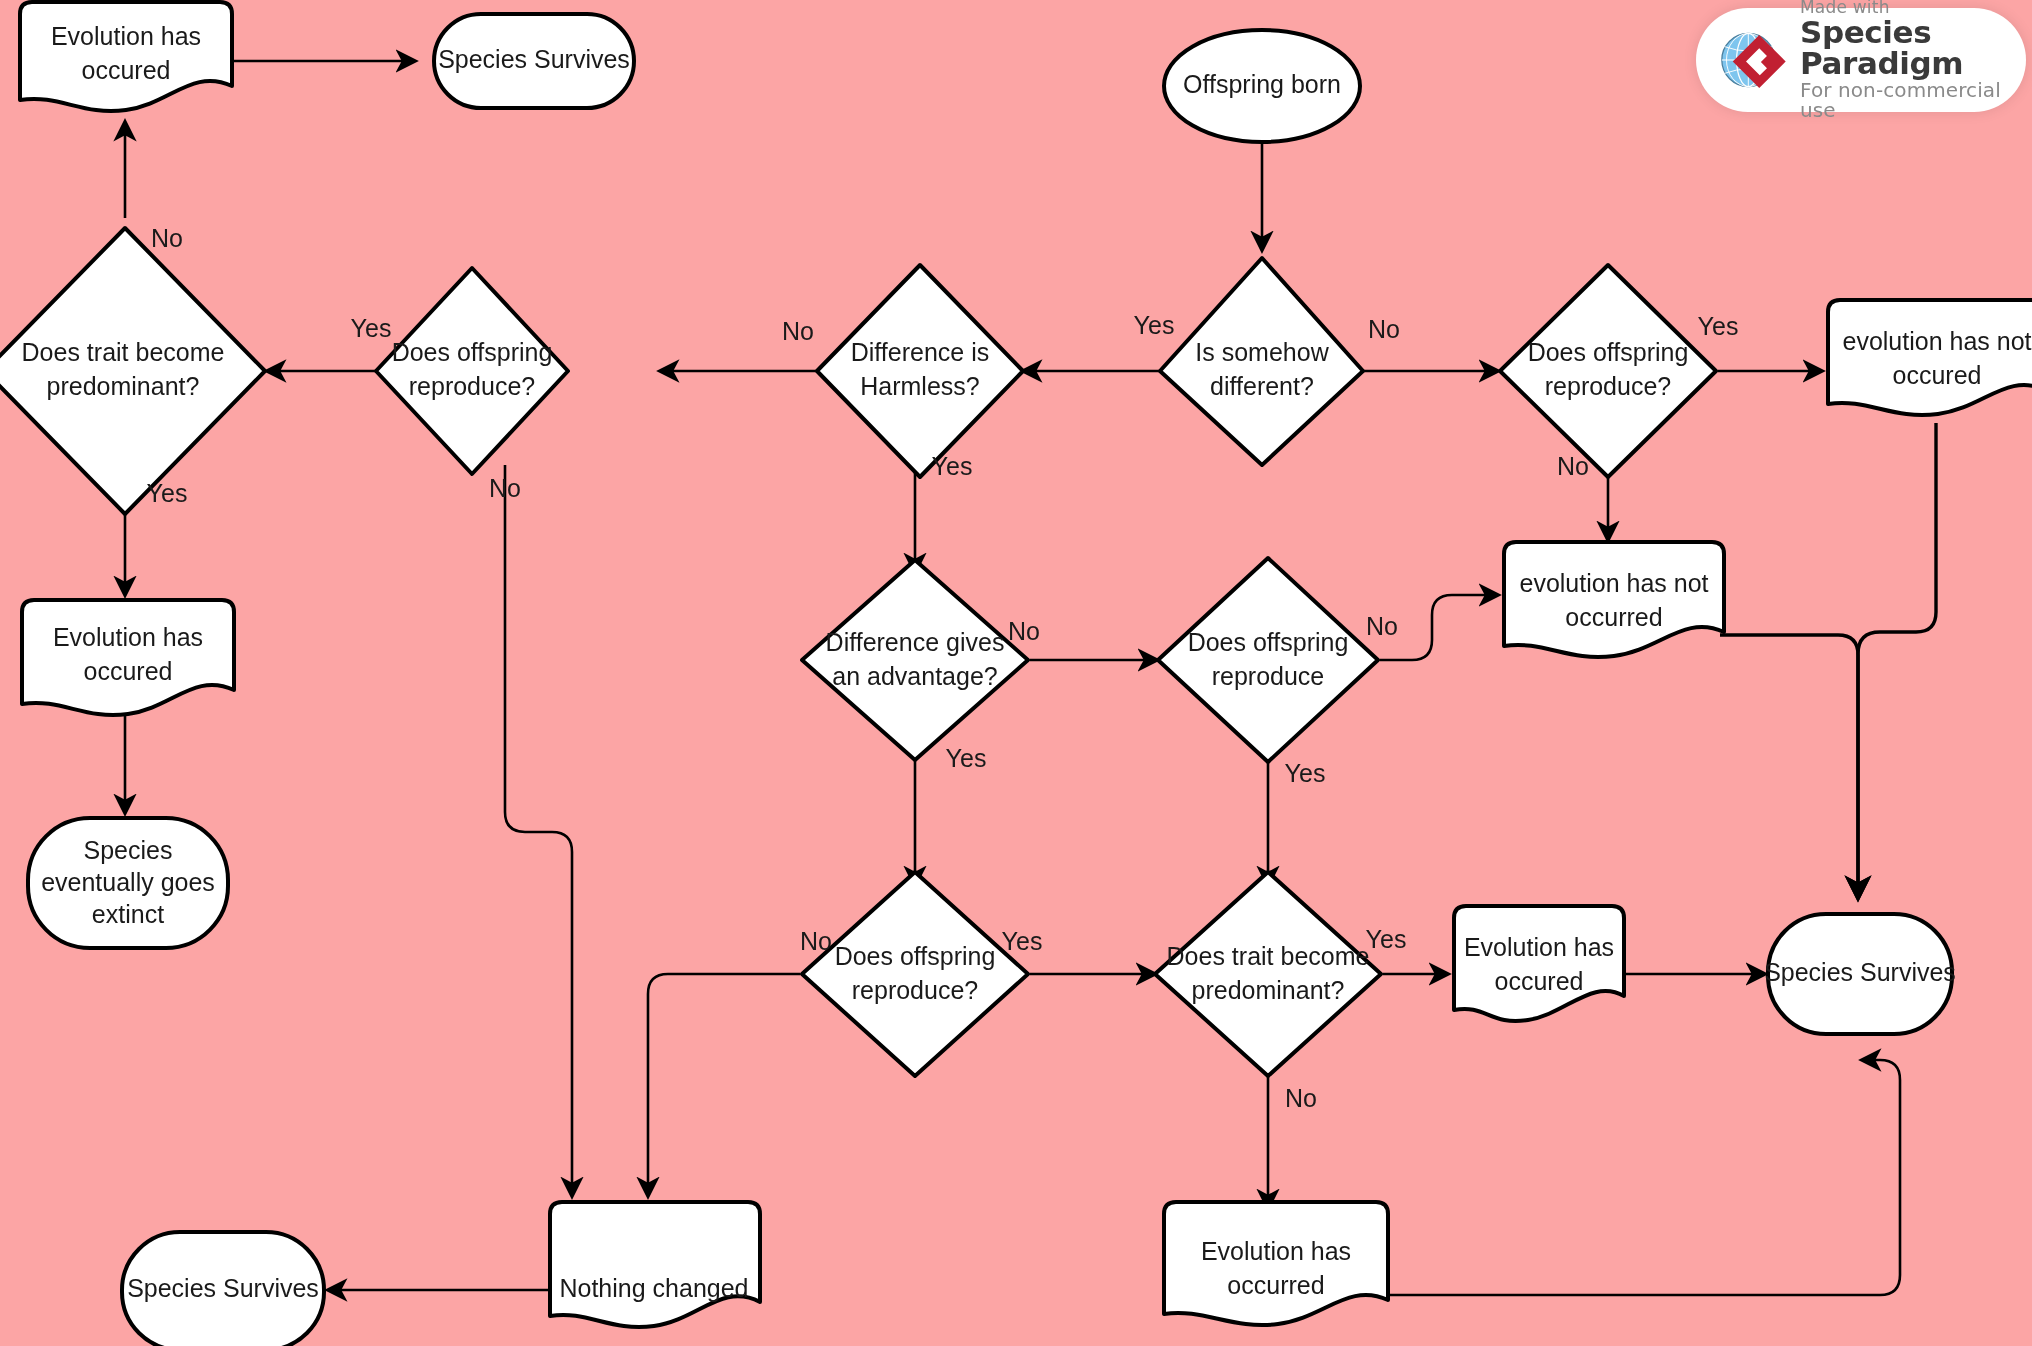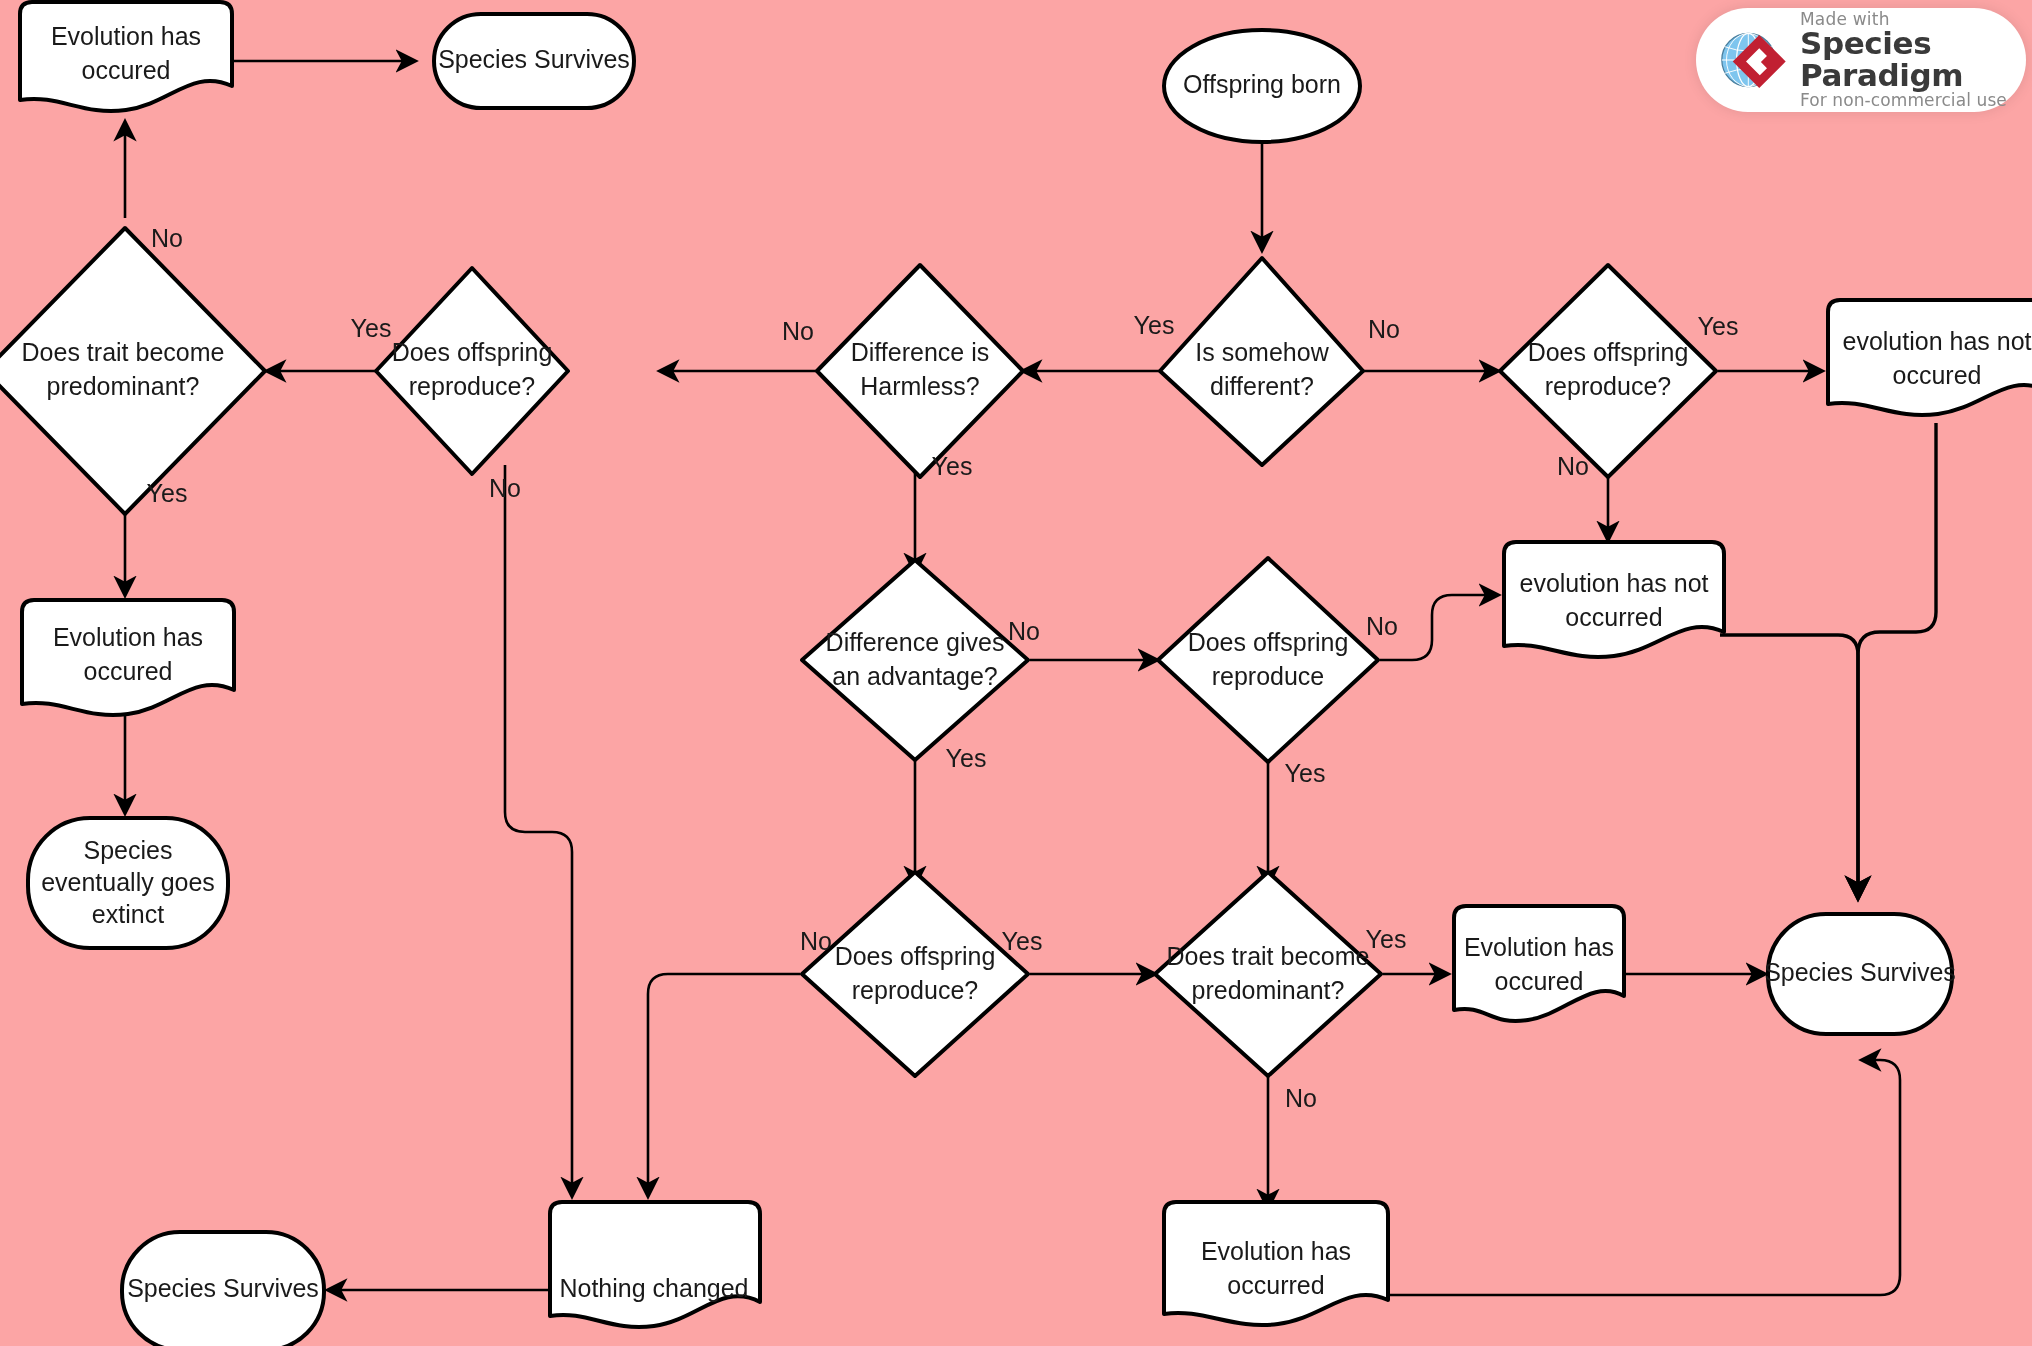--- a/index.html
+++ b/index.html
@@ -88,21 +88,21 @@
   }
   .wm-brand {
     font-family: "DejaVu Sans", sans-serif;
     font-size: 31px;
     font-weight: bold;
     color: #3a3a3a;
     letter-spacing: -0.4px;
   }
   .wm-nc {
     font-family: "DejaVu Sans", sans-serif;
-    font-size: 17px;
+    font-size: 20px;
     color: #8a8a8a;
     letter-spacing: 0.1px;
   }
 </style>
 </head>
 <body>
 
 <div id="canvas">
 
   <svg id="diagram" viewBox="0 0 2032 1346">

